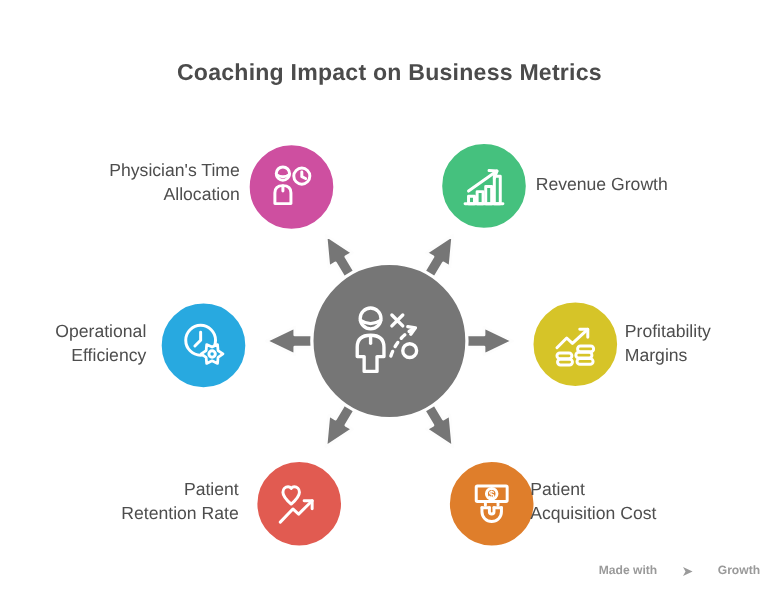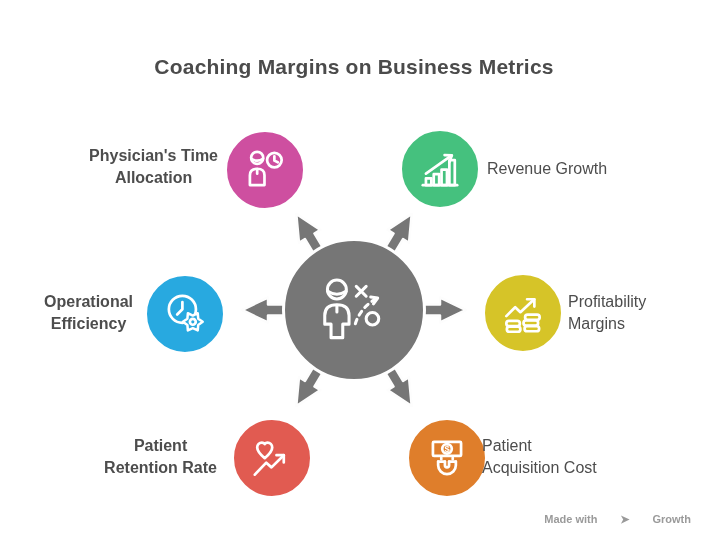--- a/index.html
+++ b/index.html
@@ -28,40 +28,40 @@
   .node-pink{left:224px;top:129px;}
   .node-green{left:399px;top:128px;}
   .node-blue{left:144px;top:273px;}
   .node-yellow{left:482px;top:272px;}
   .node-red{left:231px;top:417px;}
   .node-orange{left:406px;top:417px;}
   .label{
     position:absolute;z-index:3;font-size:16px;line-height:22px;
     color:#4d4d4d;white-space:pre-line;
   }
-  .label.r{text-align:center;font-weight:bold;}
+  .label.r{text-align:right;}
   .label-pta{right:490px;top:145px;}
   .label-rg{left:487px;top:158px;}
   .label-oe{right:575px;top:291px;}
   .label-pm{left:568px;top:291px;}
   .label-prr{right:491px;top:435px;}
   .label-pac{left:482px;top:435px;}
   .watermark{
     position:absolute;right:17px;top:513px;z-index:3;
     display:flex;align-items:center;gap:22px;
     font-size:11px;font-weight:700;color:#9a9a9a;
   }
   .stroke-ico{fill:none;stroke:#ffffff;stroke-linecap:round;stroke-linejoin:round;}
 </style>
 </head>
 <body>
 
 <div class="canvas">
 
-  <div class="title">Coaching Margins on Business Metrics</div>
+  <div class="title">Coaching Impact on Business Metrics</div>
 
   <svg class="arrows" width="708" height="542" viewBox="0 0 708 542">
     <g stroke="#fdfdfd" stroke-width="2.5" stroke-linejoin="round">
       <path d="M394 304.5 L440 304.5 L440 297.5 L466 310 L440 322.5 L440 315.5 L394 315.5 Z" fill="#767676"></path>
       <path d="M394 304.5 L440 304.5 L440 297.5 L466 310 L440 322.5 L440 315.5 L394 315.5 Z" transform="rotate(180 354 310)" fill="#767676"></path>
       <path d="M394 304.5 L440 304.5 L440 297.5 L466 310 L440 322.5 L440 315.5 L394 315.5 Z" transform="rotate(-59 354 310)" fill="#767676"></path>
       <path d="M394 304.5 L440 304.5 L440 297.5 L466 310 L440 322.5 L440 315.5 L394 315.5 Z" transform="rotate(-121 354 310)" fill="#767676"></path>
       <path d="M394 304.5 L440 304.5 L440 297.5 L466 310 L440 322.5 L440 315.5 L394 315.5 Z" transform="rotate(59 354 310)" fill="#767676"></path>
       <path d="M394 304.5 L440 304.5 L440 297.5 L466 310 L440 322.5 L440 315.5 L394 315.5 Z" transform="rotate(121 354 310)" fill="#767676"></path>
     </g>

